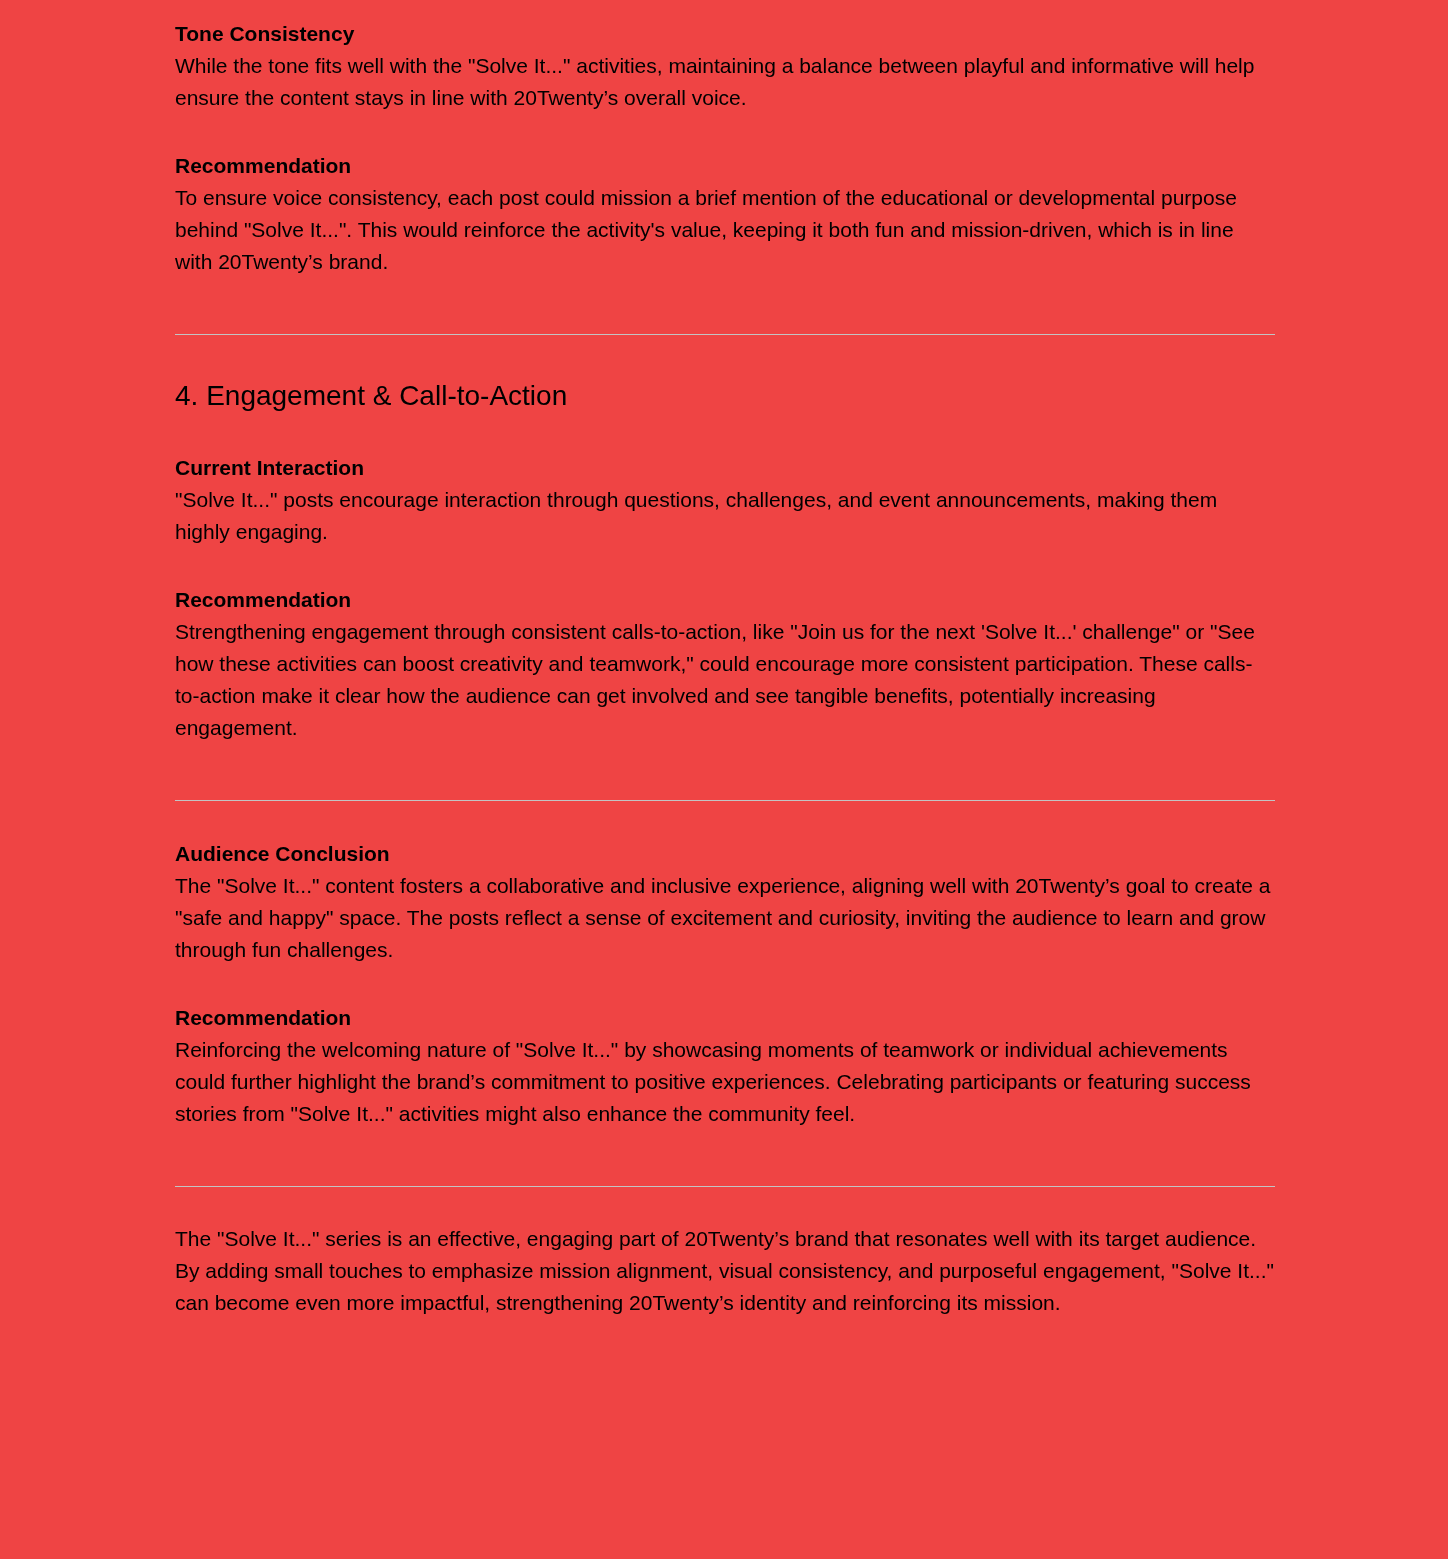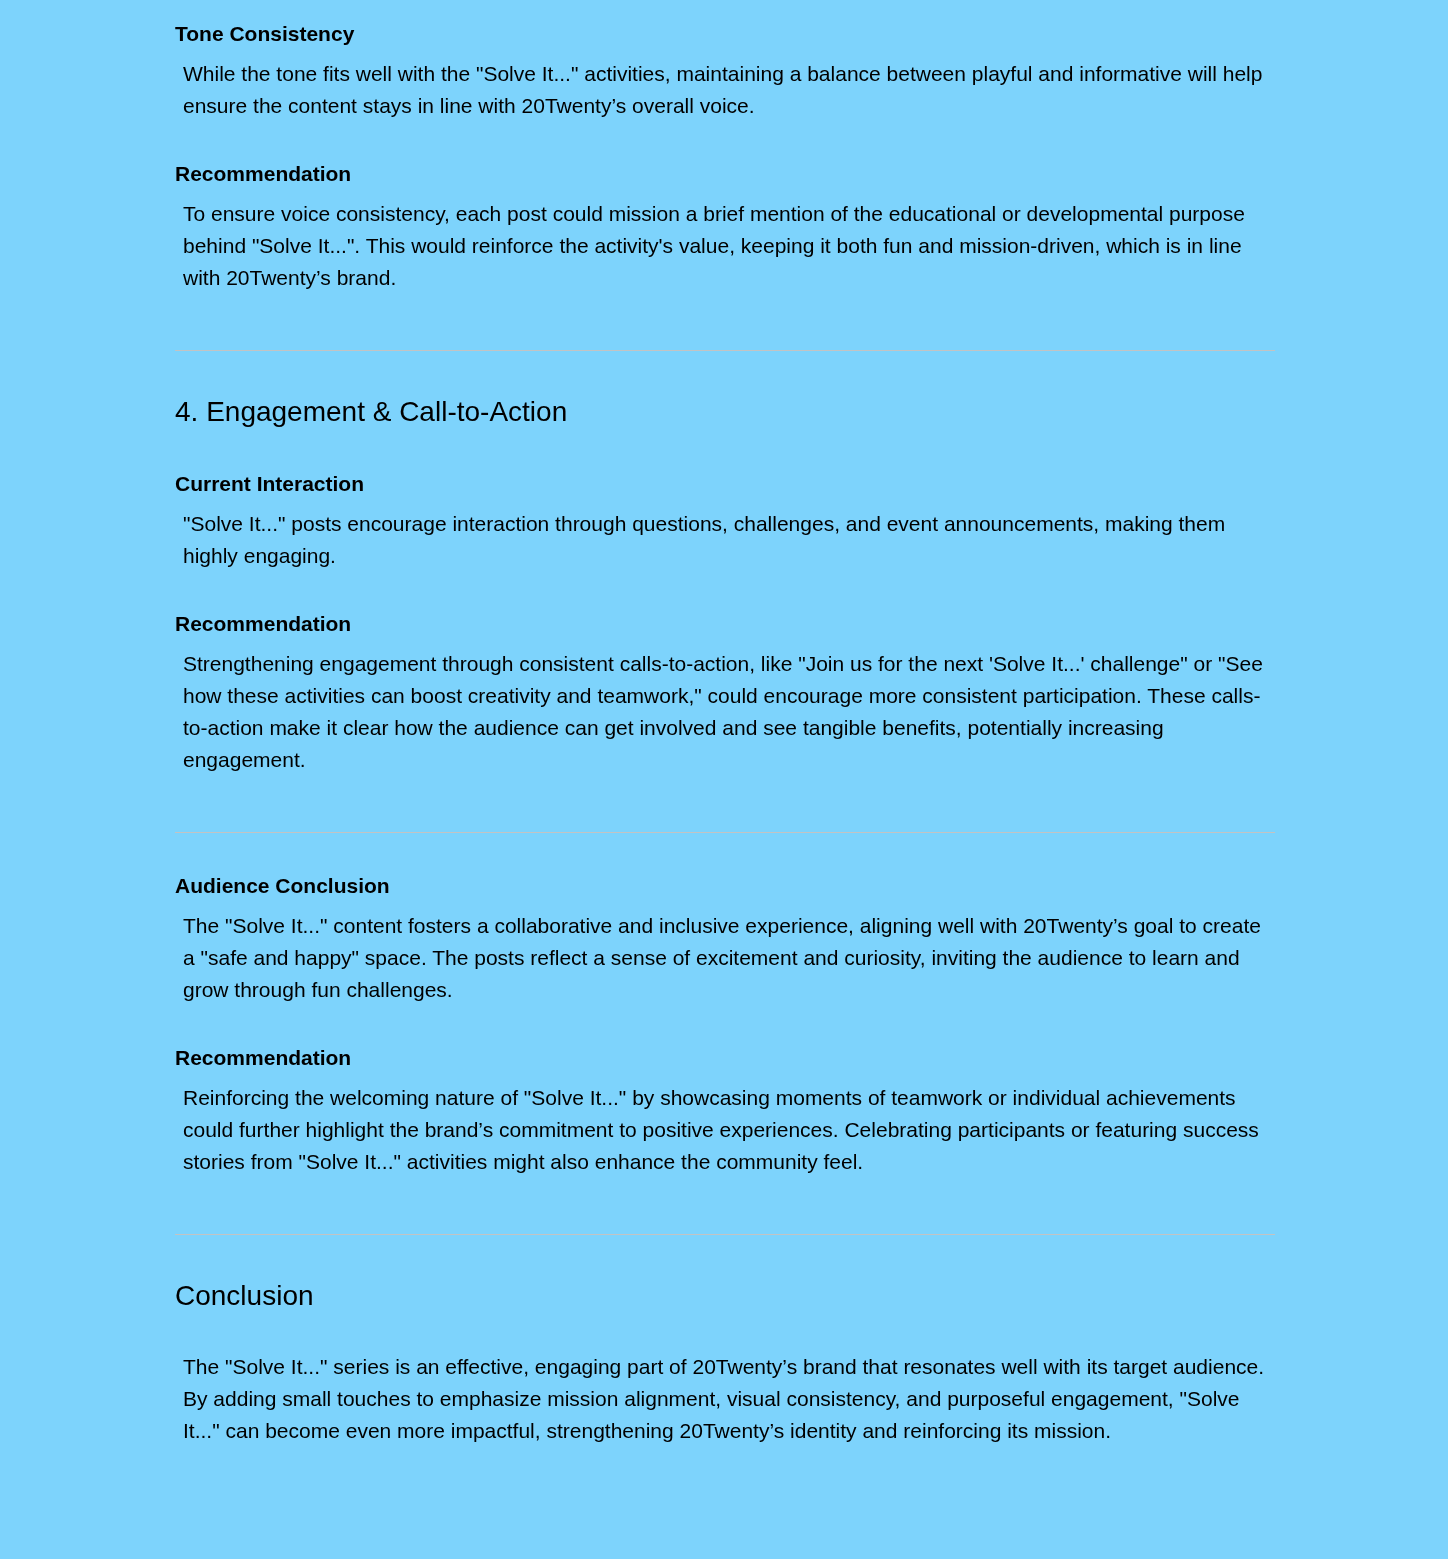--- a/index.html
+++ b/index.html
@@ -7,21 +7,21 @@
     margin: 0;
     padding: 0;
     background: #ffffff;
     font-family: "Liberation Sans", sans-serif;
     color: #000000;
   }
   .page {
     position: relative;
     width: 1448px;
     height: 1559px;
-    background: #7dd3fc;
+    background: #ef4444;
     overflow: hidden;
   }
   .doc {
     position: absolute;
     left: 175px;
     top: 18px;
     width: 1100px;
   }
   .sub-heading {
     font-size: 21px;
@@ -32,21 +32,21 @@
   .sub-heading.first {
     margin-top: 0;
   }
   .sub-heading.after-title {
     margin-top: 37px;
   }
   .body-text {
     font-size: 21px;
     font-weight: 400;
     line-height: 32px;
-    margin: 8px;
+    margin: 0;
   }
   .body-text.gap-top {
     margin-top: 36px;
   }
   .divider {
     border: none;
     border-top: 1px solid #c3c3c3;
     height: 0;
     margin: 56px 0 0 0;
   }
@@ -90,18 +90,17 @@
       <h3 class="sub-heading after-title">Audience Conclusion</h3>
       <p class="body-text">The "Solve It..." content fosters a collaborative and inclusive experience, aligning well with 20Twenty’s goal to create a "safe and happy" space. The posts reflect a sense of excitement and curiosity, inviting the audience to learn and grow through fun challenges.</p>
 
       <h3 class="sub-heading">Recommendation</h3>
       <p class="body-text">Reinforcing the welcoming nature of "Solve It..." by showcasing moments of teamwork or individual achievements could further highlight the brand’s commitment to positive experiences. Celebrating participants or featuring success stories from "Solve It..." activities might also enhance the community feel.</p>
     </section>
 
     <hr class="divider">
 
     <section>
-      <h2 class="section-title">Conclusion</h2>
       <p class="body-text gap-top">The "Solve It..." series is an effective, engaging part of 20Twenty’s brand that resonates well with its target audience. By adding small touches to emphasize mission alignment, visual consistency, and purposeful engagement, "Solve It..." can become even more impactful, strengthening 20Twenty’s identity and reinforcing its mission.</p>
     </section>
 
   </div>
 </div>
 
 </body></html>

